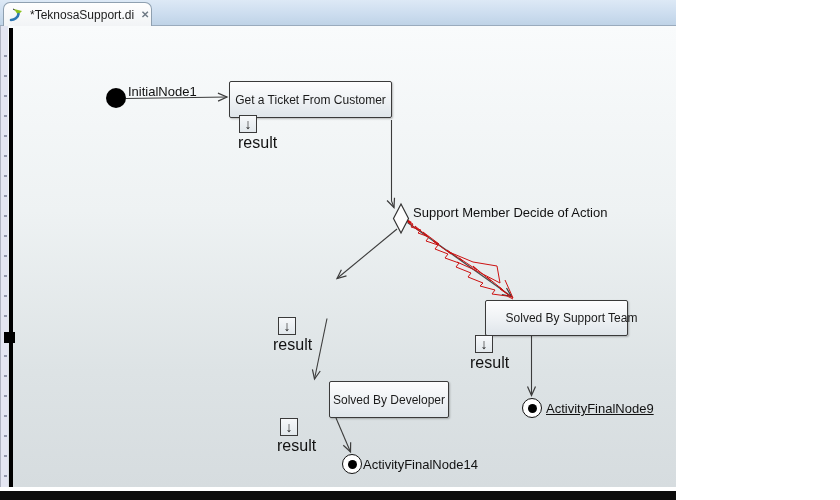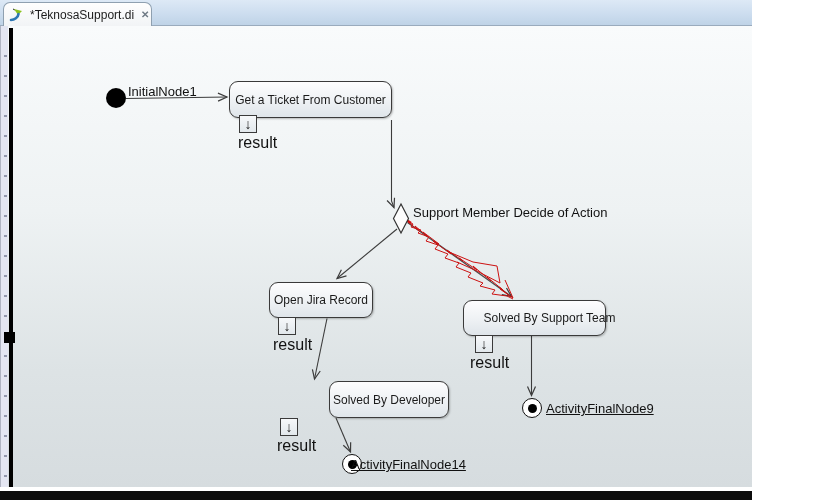--- a/index.html
+++ b/index.html
@@ -1,16 +1,16 @@
 <!DOCTYPE html>
 <html><head>
 <meta charset="utf-8">
 <style>
   html,body{margin:0;padding:0;}
-  #screen{position:relative;width:752px;height:500px;background:#fca5a5;overflow:hidden;
+  #screen{position:relative;width:676px;height:500px;background:#fca5a5;overflow:hidden;
           font-family:"Liberation Sans",sans-serif;color:#1b1b1b;}
 
   
   .tab-bar{position:absolute;left:0;top:0;width:840px;height:26px;
            background:linear-gradient(180deg,#dde9f6 0%,#cbdcee 60%,#bfd3e7 100%);
            border-bottom:1px solid #9aabbd;box-sizing:border-box;}
   .tab{position:absolute;left:3px;top:2px;height:24px;width:149px;
        background:linear-gradient(180deg,#fefefe,#f2f4f6);
        border:1px solid #8fa0b0;border-bottom:none;border-radius:7px 7px 0 0;
        box-sizing:border-box;display:flex;align-items:center;padding:0 5px;gap:5px;}
@@ -24,21 +24,21 @@
   .ruler{position:absolute;left:0;top:0;width:7px;height:461px;background:#e4e6f2;}
   .ruler .ticks{position:absolute;left:3px;top:11px;width:3px;height:450px;
           background:repeating-linear-gradient(180deg,transparent 0px,transparent 18px,#9398ad 18px,#9398ad 20px);}
   .page-border{position:absolute;left:8px;top:2px;width:4px;height:459px;background:#000;}
   .page-handle{position:absolute;left:3px;top:306px;width:11px;height:11px;background:#000;}
 
   .edges{position:absolute;left:0;top:0;width:840px;height:461px;}
 
   
   .action-node{position:absolute;background:linear-gradient(180deg,#fdfdfe 0%,#eef1f4 55%,#dfe5ea 100%);
-       border:1.3px solid #3a3a3a;border-radius:9px;display:flex;align-items:center;justify-content:center;
+       border:1.3px solid #3a3a3a;border-radius:2px;display:flex;align-items:center;justify-content:center;
        font-size:12px;box-shadow:1px 1px 2px rgba(0,0,0,0.25);box-sizing:border-box;white-space:nowrap;}
   .pin{position:absolute;width:18px;height:18px;border:1.2px solid #3a3a3a;box-sizing:border-box;
        background:linear-gradient(180deg,#f6f8fa,#e2e8ec);display:flex;align-items:center;justify-content:center;
        font-size:14px;line-height:14px;color:#222;}
   .pin-label{position:absolute;font-size:16px;color:#111;white-space:nowrap;}
   .node-label{position:absolute;font-size:13px;color:#111;white-space:nowrap;}
   .initial-node{position:absolute;width:20px;height:20px;border-radius:50%;background:#000;}
   .final-node{position:absolute;width:20px;height:20px;border-radius:50%;background:#fff;
        border:1.8px solid #111;box-sizing:border-box;display:flex;align-items:center;justify-content:center;}
   .final-node .dot{width:9px;height:9px;border-radius:50%;background:#000;}
@@ -112,29 +112,26 @@
     <div class="action-node" style="left:228px;top:55px;width:163px;height:37px;">
       <span>Get a Ticket From Customer</span>
     </div>
     <div class="pin" style="left:238px;top:89px;">
       <span>↓</span>
     </div>
     <div class="pin-label" style="left:237px;top:108px;">result</div>
 
     <div class="node-label" style="left:412px;top:179px;">Support Member Decide of Action</div>
 
-    <div class="action-node" style="left:268px;top:256px;width:104px;height:36px;">
-      <span>Open Jira Record</span>
-    </div>
     <div class="pin" style="left:277px;top:291px;">
       <span>↓</span>
     </div>
     <div class="pin-label" style="left:272px;top:310px;">result</div>
 
-    <div class="action-node" style="left:462px;top:274px;width:143px;height:36px;padding-left:30px;">
+    <div class="action-node" style="left:484px;top:274px;width:143px;height:36px;padding-left:30px;">
       <span>Solved By Support Team</span>
     </div>
     <div class="pin" style="left:474px;top:309px;">
       <span>↓</span>
     </div>
     <div class="pin-label" style="left:469px;top:328px;">result</div>
 
     <div class="action-node" style="left:280px;top:355px;width:120px;height:37px;margin-left:48px;">
       <span>Solved By Developer</span>
     </div>
@@ -144,20 +141,20 @@
     <div class="pin-label" style="left:276px;top:411px;">result</div>
 
     <div class="final-node" style="left:521px;top:372px;">
       <div class="dot"></div>
     </div>
     <div class="node-label" style="left:545px;top:375px;text-decoration:underline;">ActivityFinalNode9</div>
 
     <div class="final-node" style="left:341px;top:428px;">
       <div class="dot"></div>
     </div>
-    <div class="node-label" style="left:350px;top:431px;text-decoration:underline;">ActivityFinalNode14</div>
+    <div class="node-label" style="left:362px;top:431px;">ActivityFinalNode14</div>
 
   </div>
 
   <div class="bottom-white"></div>
   <div class="bottom-black"></div>
 
 </div>
 
 </body></html>

